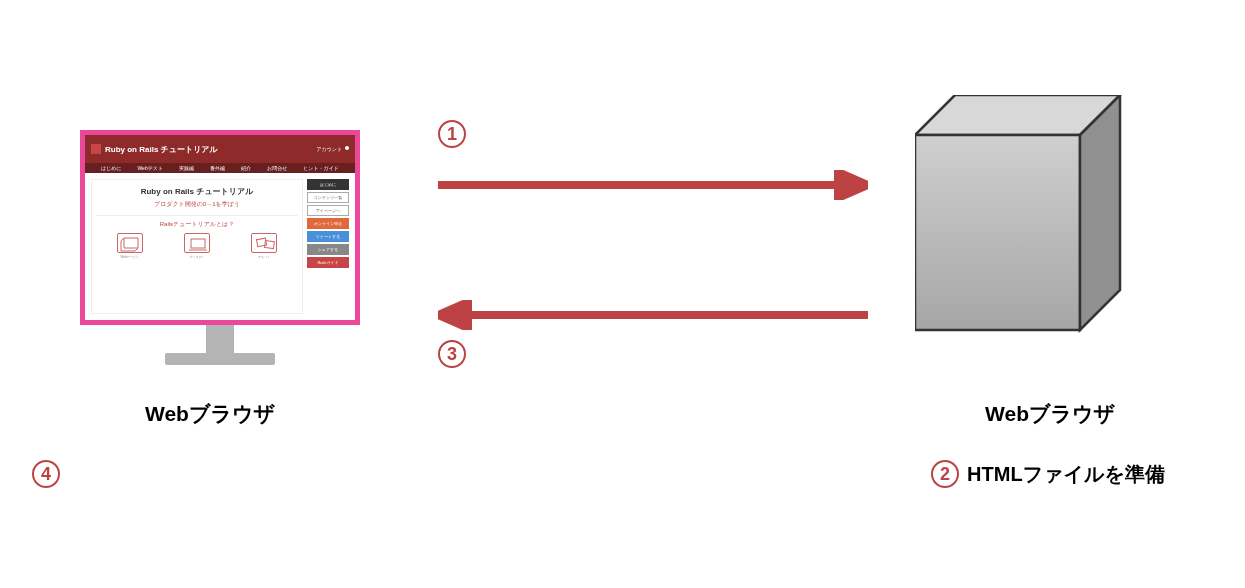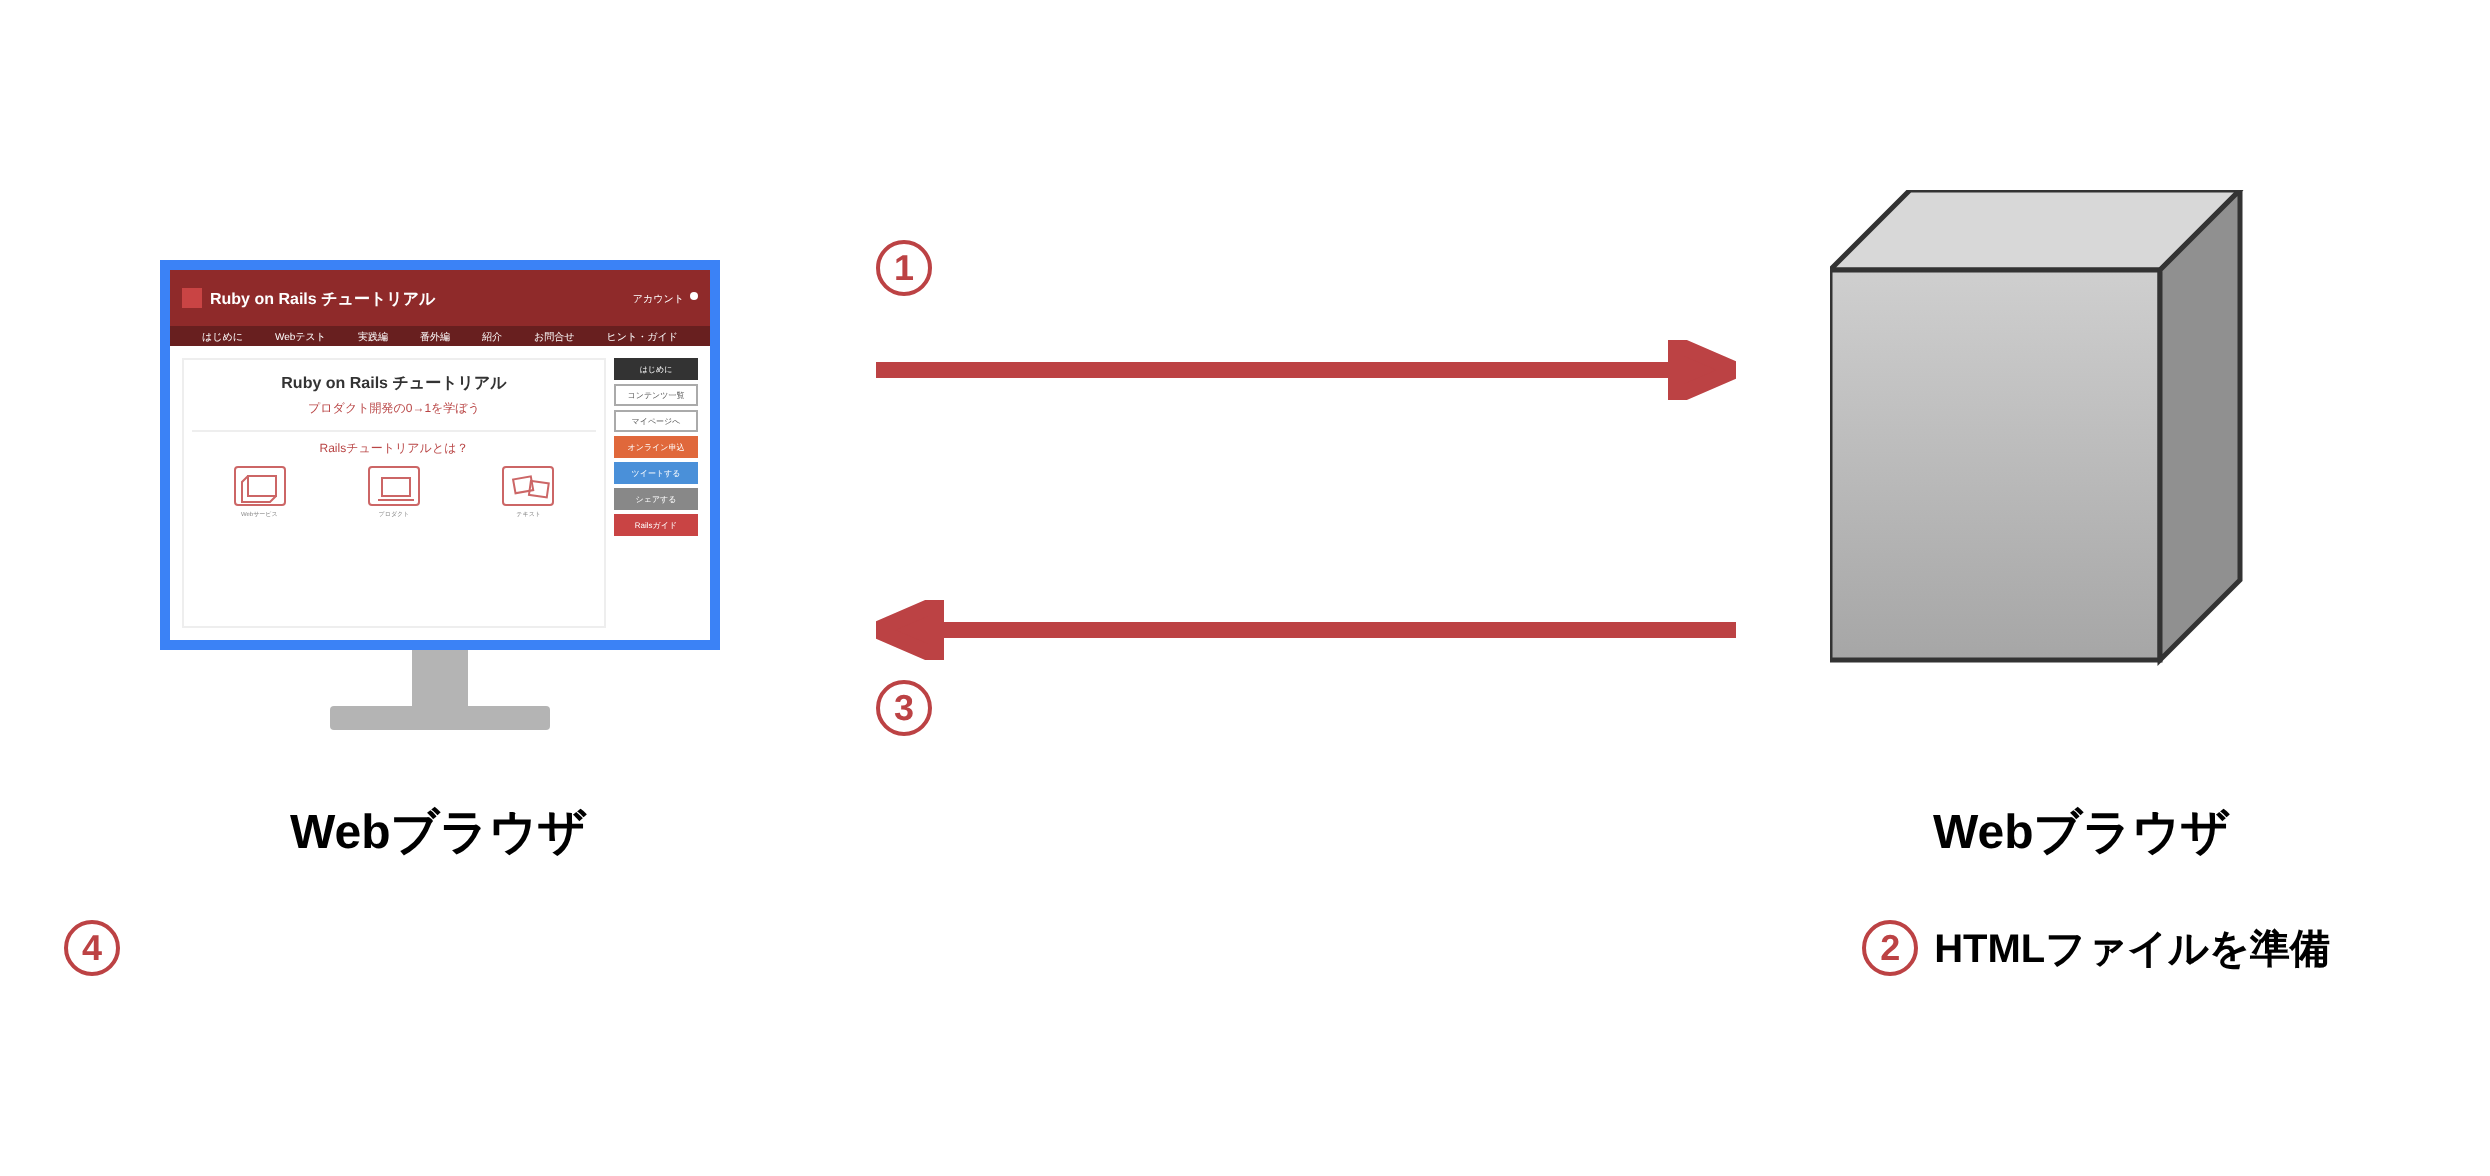--- a/index.html
+++ b/index.html
@@ -19,21 +19,21 @@
     .browser-monitor {
       position: absolute;
       left: 80px;
       top: 130px;
       width: 280px;
       height: 240px;
     }
     .monitor-frame {
       width: 280px;
       height: 195px;
-      border: 5px solid #3b82f6;
+      border: 5px solid #ec4899;
       background: #fff;
       position: relative;
     }
     .monitor-stand {
       width: 28px;
       height: 28px;
       background: #b4b4b4;
       margin: 0 auto;
     }
     .monitor-base {
@@ -184,21 +184,21 @@
       font-size: 18px;
       font-weight: bold;
       background: #fff;
     }
     .label-1 { left: 438px; top: 120px; }
     .label-3 { left: 438px; top: 340px; }
     .label-2 { right: 80px; top: 460px; }
     .label-4 { left: 32px; top: 460px; }
     .entity-label {
       position: absolute;
-      font-size: 24px;
+      font-size: 21px;
       font-weight: bold;
       color: #000;
       text-align: center;
     }
     .browser-label { left: 145px; top: 400px; }
     .server-label { right: 130px; top: 400px; }
   </style>
 </head>
 <body>
 

